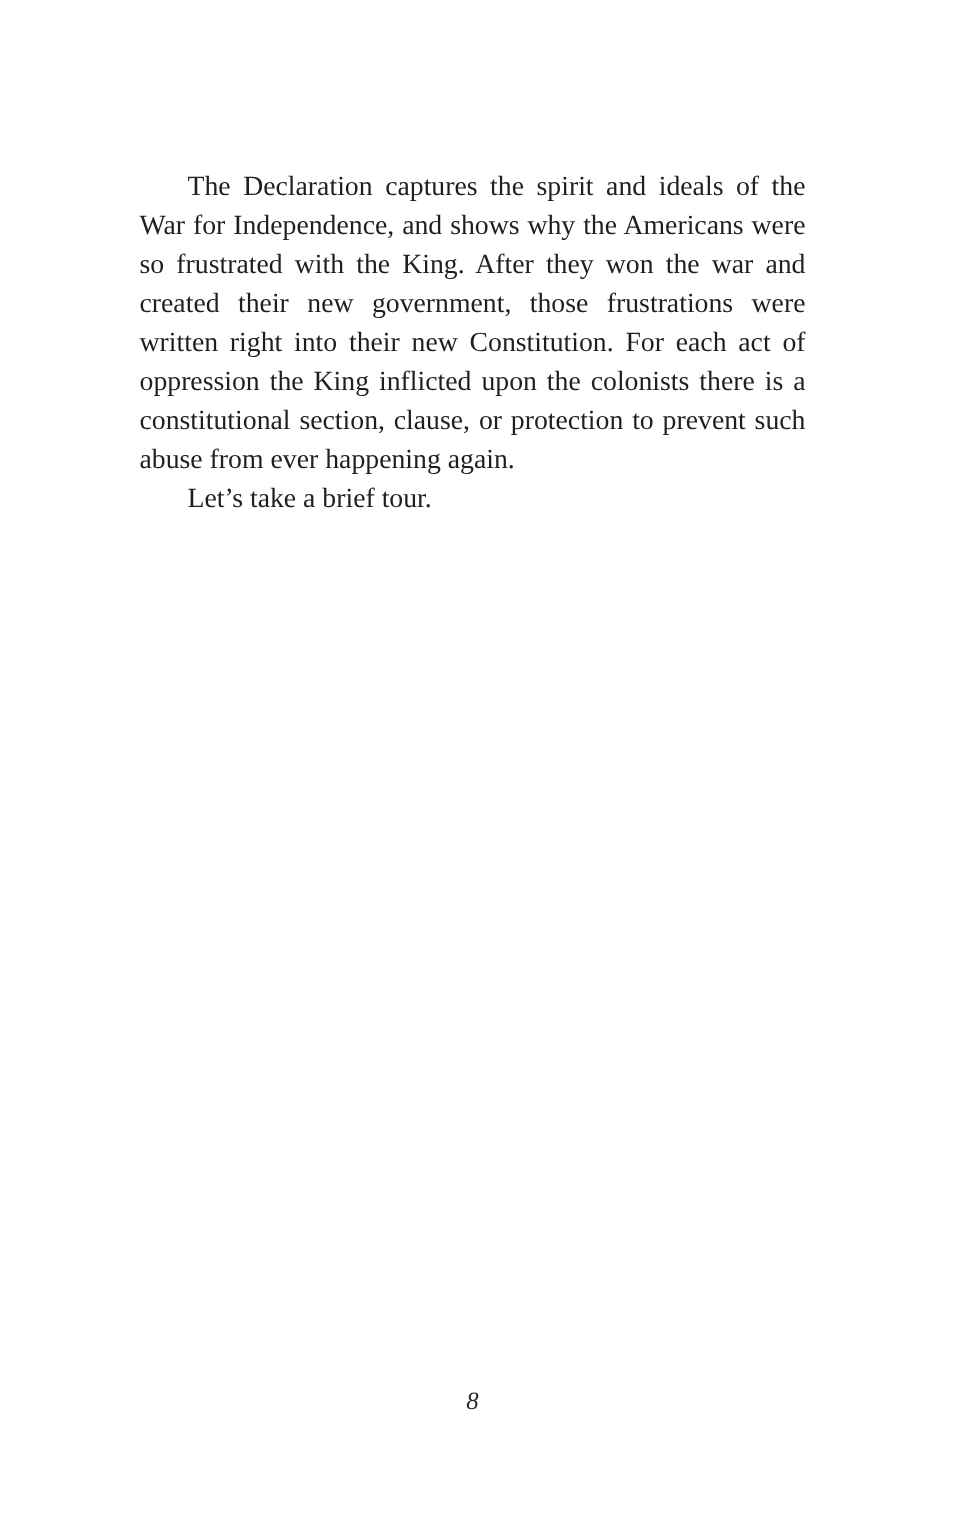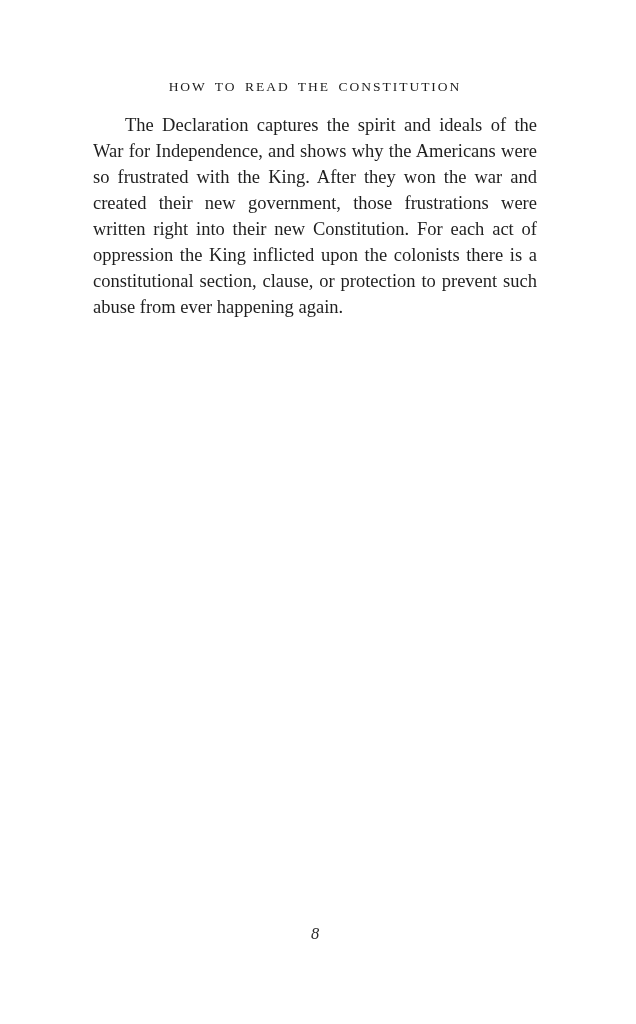--- a/index.html
+++ b/index.html
@@ -58,21 +58,21 @@
     font-style: italic;
     font-size: 16.5px;
     color: #2a2a2a;
   }
 </style>
 </head>
 <body>
 
 <div class="page">
 
-  <div class="running-header">HOW TO READ THE CONSTITUTION</div>
 
   <div class="text-block">
     <p>The Declaration captures the spirit and ideals of the War for Independence, and shows why the Americans were so frustrated with the King. After they won the war and created their new government, those frustrations were written right into their new Constitution. For each act of oppression the King inflicted upon the colonists there is a constitutional section, clause, or protection to prevent such abuse from ever happening again.</p>
+    <p>Let’s take a brief tour.</p>
   </div>
 
   <div class="page-number">8</div>
 
 </div>
 
 </body></html>

